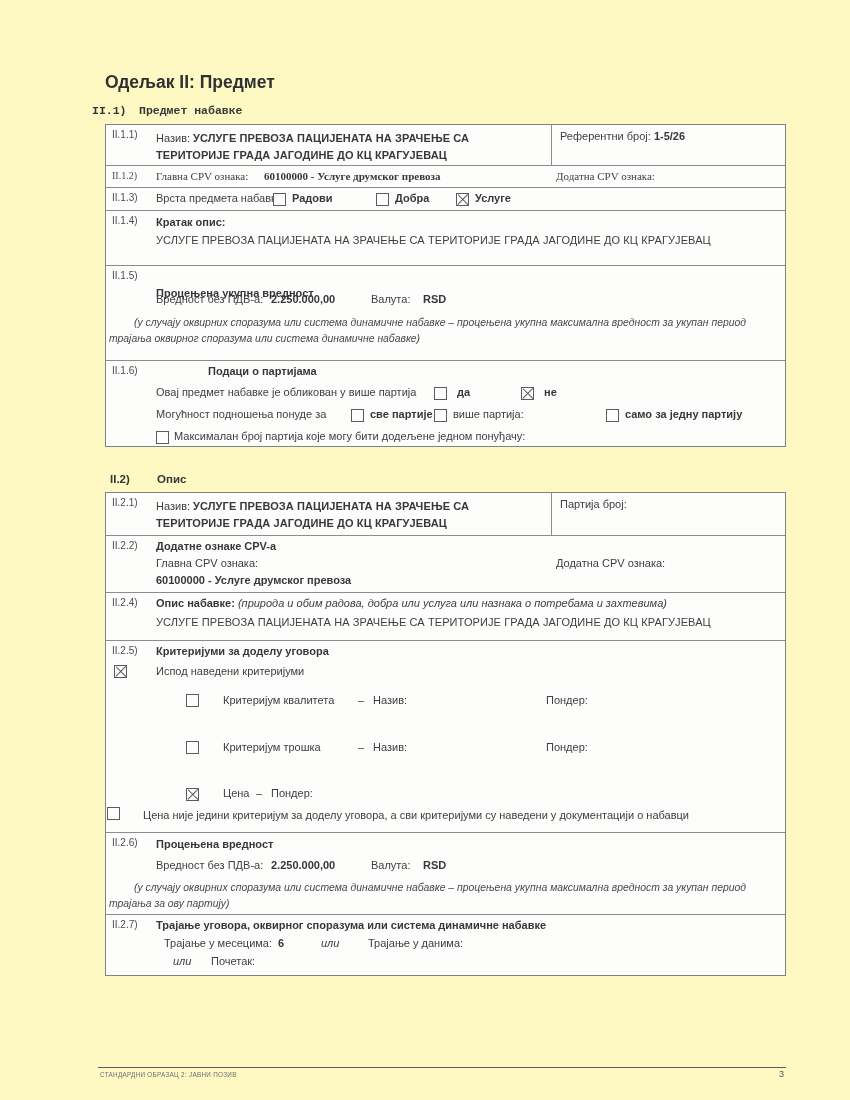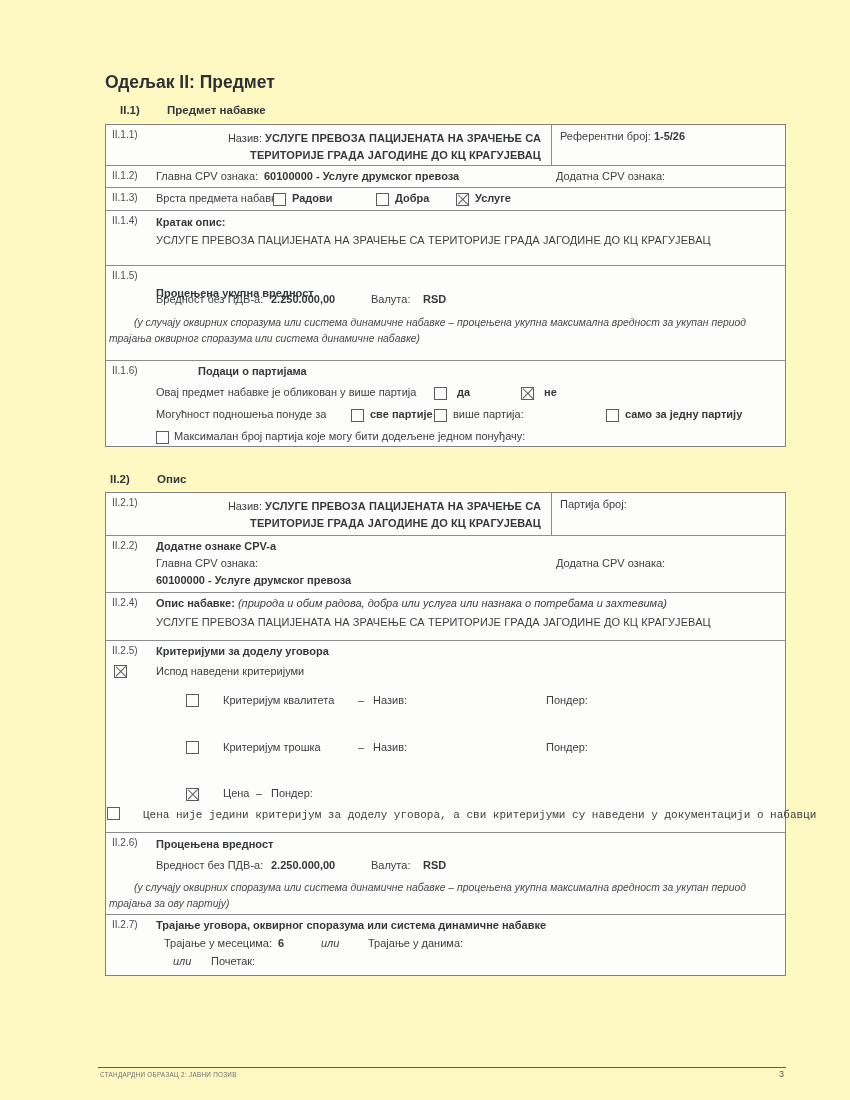--- a/index.html
+++ b/index.html
@@ -16,61 +16,61 @@
   .sec-label .sec-num{display:inline-block;width:47px;}
   .tbl{position:absolute;left:105px;width:681px;border:1px solid #7f8184;background:#fdfdfc;box-sizing:border-box;}
   .r{position:relative;border-bottom:1px solid #8a8c8e;box-sizing:border-box;}
   .r:last-child{border-bottom:none;}
   .num{position:absolute;left:6px;top:4px;font-size:10px;color:#4a4d50;}
   .abs{position:absolute;white-space:nowrap;}
   .b{font-weight:bold;color:#35383b;}
   .i{font-style:italic;}
   .note{position:absolute;font-size:10.4px;font-style:italic;color:#46494c;line-height:1.5;white-space:normal;}
   .split{display:flex;height:100%;}
-  .cell-l{width:445px;box-sizing:border-box;padding:5px 10px 4px 50px;line-height:1.55;text-align:right;}
+  .cell-l{width:445px;box-sizing:border-box;padding:5px 10px 4px 50px;line-height:1.55;}
   .cell-r{flex:1;border-left:1px solid #8a8c8e;box-sizing:border-box;padding:5px 8px;}
   .cb{position:absolute;width:11px;height:11px;border:1.2px solid #5a5d60;background:#fdfdfc;}
   .cb.checked::before,.cb.checked::after{
     content:"";position:absolute;left:-1px;top:4.6px;width:13.5px;height:1.3px;background:#55585b;
   }
   .cb.checked::before{transform:rotate(45deg);}
   .cb.checked::after{transform:rotate(-45deg);}
   .upper{letter-spacing:.1px;}
   .footer-line{position:absolute;left:98px;top:1067px;width:688px;height:1.4px;background:#5a5d5f;}
   .footer-text{position:absolute;left:100px;top:1071px;font-size:6.3px;color:#6b6e71;letter-spacing:.3px;}
   .page-num{position:absolute;left:779px;top:1069px;font-size:9px;color:#55585b;}
 </style>
 </head>
 <body>
 
 <div class="page">
 
   <div class="doc-title">Одељак II: Предмет</div>
 
-  <div class="sec-label" style="left:120px;top:104px;">
+  <div class="sec-label" style="left:92px;top:104px;font-family:Liberation Mono, monospace;">
     <span class="sec-num">II.1)</span><span>Предмет набавке</span>
   </div>
 
   <div class="tbl" style="top:124px;">
 
     <div class="r" style="height:41px;">
       <span class="num">II.1.1)</span>
       <div class="split">
         <div class="cell-l">
           <span>Назив:</span>
           <span class="b upper">УСЛУГЕ ПРЕВОЗА ПАЦИЈЕНАТА НА ЗРАЧЕЊЕ СА ТЕРИТОРИЈЕ ГРАДА ЈАГОДИНЕ ДО КЦ КРАГУЈЕВАЦ</span>
         </div>
         <div class="cell-r">
           <span>Референтни број:</span>
           <span class="b">1-5/26</span>
         </div>
       </div>
     </div>
 
-    <div class="r" style="height:22px;">
+    <div class="r" style="height:22px;font-family:Liberation Serif, serif;">
       <span class="num">II.1.2)</span>
       <span class="abs" style="left:50px;top:4px;">Главна CPV ознака:</span>
       <span class="abs b" style="left:158px;top:4px;">60100000 - Услуге друмског превоза</span>
       <span class="abs" style="left:450px;top:4px;">Додатна CPV ознака:</span>
     </div>
 
     <div class="r" style="height:23px;">
       <span class="num">II.1.3)</span>
       <span class="abs" style="left:50px;top:4px;">Врста предмета набавке</span>
       <span class="cb" style="left:167px;top:5px;"></span>
@@ -92,21 +92,21 @@
       <span class="abs b" style="left:50px;top:5px;margin-top:16px;">Процењена укупна вредност</span>
       <span class="abs" style="left:50px;top:27px;">Вредност без ПДВ-а:</span>
       <span class="abs b" style="left:165px;top:27px;">2.250.000,00</span>
       <span class="abs" style="left:265px;top:27px;">Валута:</span>
       <span class="abs b" style="left:317px;top:27px;">RSD</span>
       <div class="note" style="left:3px;top:49px;width:672px;text-indent:25px;">(у случају оквирних споразума или система динамичне набавке – процењена укупна максимална вредност за укупан период трајања оквирног споразума или система динамичне набавке)</div>
     </div>
 
     <div class="r" style="height:85px;">
       <span class="num">II.1.6)</span>
-      <span class="abs b" style="left:50px;top:4px;padding-left:42px;">Подаци о партијама</span>
+      <span class="abs b" style="left:60px;top:4px;padding-left:42px;">Подаци о партијама</span>
       <span class="abs" style="left:50px;top:25px;">Овај предмет набавке је обликован у више партија</span>
       <span class="cb" style="left:328px;top:26px;"></span>
       <span class="abs b" style="left:351px;top:25px;">да</span>
       <span class="cb checked" style="left:415px;top:26px;"></span>
       <span class="abs b" style="left:438px;top:25px;">не</span>
       <span class="abs" style="left:50px;top:47px;">Могућност подношења понуде за</span>
       <span class="cb" style="left:245px;top:48px;"></span>
       <span class="abs b" style="left:264px;top:47px;">све партије</span>
       <span class="cb" style="left:328px;top:48px;"></span>
       <span class="abs" style="left:347px;top:47px;">више партија:</span>
@@ -171,21 +171,21 @@
       <span class="abs" style="left:252px;top:100px;">–</span>
       <span class="abs" style="left:267px;top:100px;">Назив:</span>
       <span class="abs" style="left:440px;top:100px;">Пондер:</span>
 
       <span class="cb checked" style="left:80px;top:147px;"></span>
       <span class="abs" style="left:117px;top:146px;">Цена</span>
       <span class="abs" style="left:150px;top:146px;">–</span>
       <span class="abs" style="left:165px;top:146px;">Пондер:</span>
 
       <span class="cb" style="left:1px;top:166px;"></span>
-      <span class="abs" style="left:37px;top:168px;font-family:Liberation Mono, monospace;">Цена није једини критеријум за доделу уговора, а сви критеријуми су наведени у документацији о набавци</span>
+      <span class="abs" style="left:37px;top:168px;">Цена није једини критеријум за доделу уговора, а сви критеријуми су наведени у документацији о набавци</span>
     </div>
 
     <div class="r" style="height:82px;">
       <span class="num">II.2.6)</span>
       <span class="abs b" style="left:50px;top:5px;">Процењена вредност</span>
       <span class="abs" style="left:50px;top:26px;">Вредност без ПДВ-а:</span>
       <span class="abs b" style="left:165px;top:26px;">2.250.000,00</span>
       <span class="abs" style="left:265px;top:26px;">Валута:</span>
       <span class="abs b" style="left:317px;top:26px;">RSD</span>
       <div class="note" style="left:3px;top:47px;width:674px;text-indent:25px;">(у случају оквирних споразума или система динамичне набавке – процењена укупна максимална вредност за укупан период трајања за ову партију)</div>

